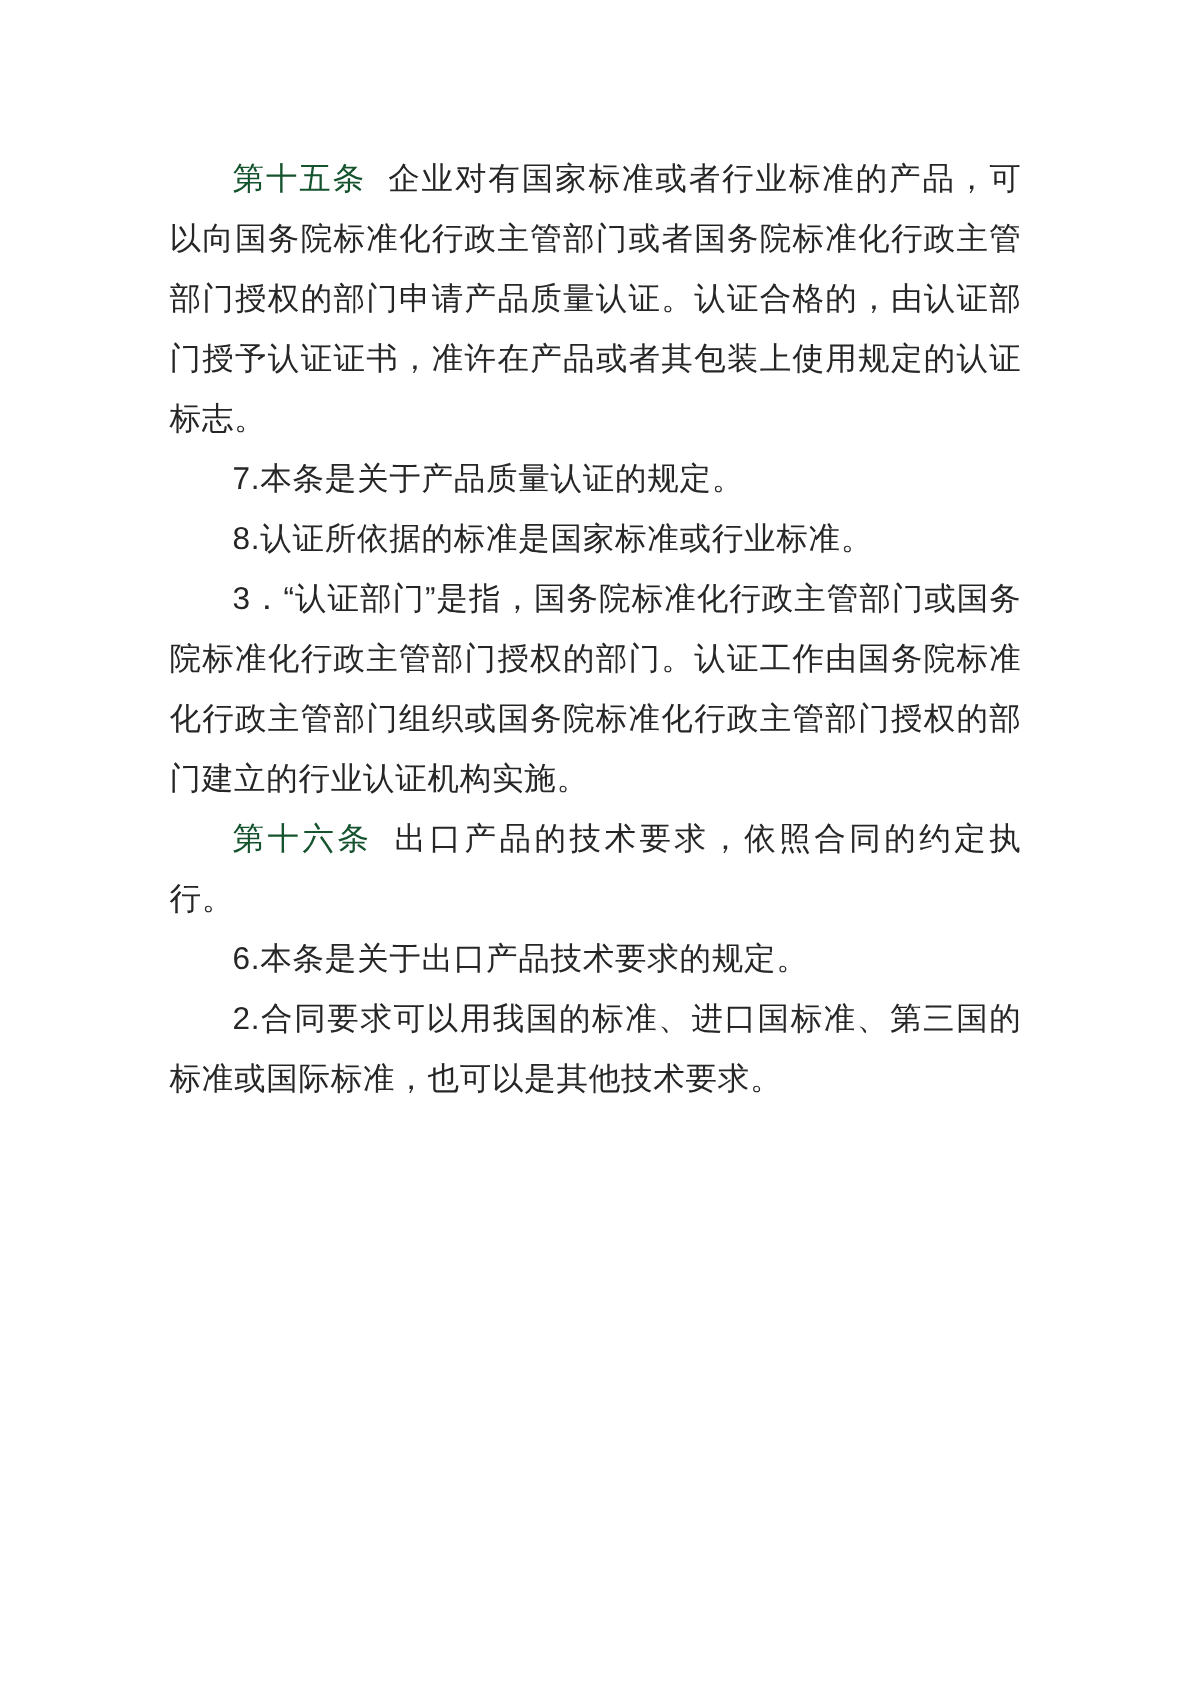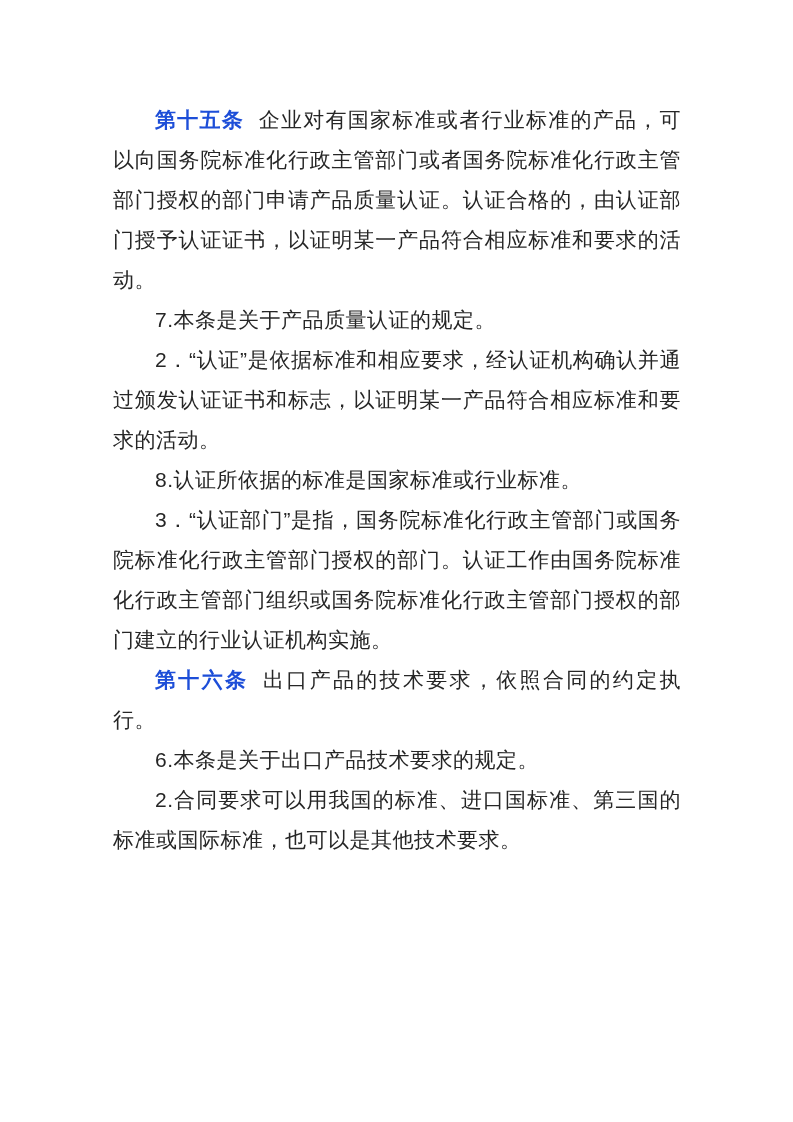--- a/index.html
+++ b/index.html
@@ -26,32 +26,31 @@
     margin: 0;
     padding: 0;
     font-size: 21px;
     line-height: 40px;
     color: #262626;
     text-align: justify;
     text-indent: 2em;
     letter-spacing: 0.5px;
   }
   p.para .article-head {
-    font-weight: bold;
-    color: #1d4ed8;
+    font-weight: normal;
+    color: #14532d;
     margin-right: 0.7em;
   }
 </style>
 </head>
 <body>
 
 <div class="page">
   <div class="doc-body">
-      <p class="para"><span class="article-head">第十五条</span><span>企业对有国家标准或者行业标准的产品，可以向国务院标准化行政主管部门或者国务院标准化行政主管部门授权的部门申请产品质量认证。认证合格的，由认证部门授予认证证书，以证明某一产品符合相应标准和要求的活动。</span></p>
+      <p class="para"><span class="article-head">第十五条</span><span>企业对有国家标准或者行业标准的产品，可以向国务院标准化行政主管部门或者国务院标准化行政主管部门授权的部门申请产品质量认证。认证合格的，由认证部门授予认证证书，准许在产品或者其包装上使用规定的认证标志。</span></p>
       <p class="para">7.本条是关于产品质量认证的规定。</p>
-      <p class="para">2．“认证”是依据标准和相应要求，经认证机构确认并通过颁发认证证书和标志，以证明某一产品符合相应标准和要求的活动。</p>
       <p class="para">8.认证所依据的标准是国家标准或行业标准。</p>
       <p class="para">3．“认证部门”是指，国务院标准化行政主管部门或国务院标准化行政主管部门授权的部门。认证工作由国务院标准化行政主管部门组织或国务院标准化行政主管部门授权的部门建立的行业认证机构实施。</p>
       <p class="para"><span class="article-head">第十六条</span><span>出口产品的技术要求，依照合同的约定执行。</span></p>
       <p class="para">6.本条是关于出口产品技术要求的规定。</p>
       <p class="para">2.合同要求可以用我国的标准、进口国标准、第三国的标准或国际标准，也可以是其他技术要求。</p>
     </div>
 </div>
 
 </body></html>

